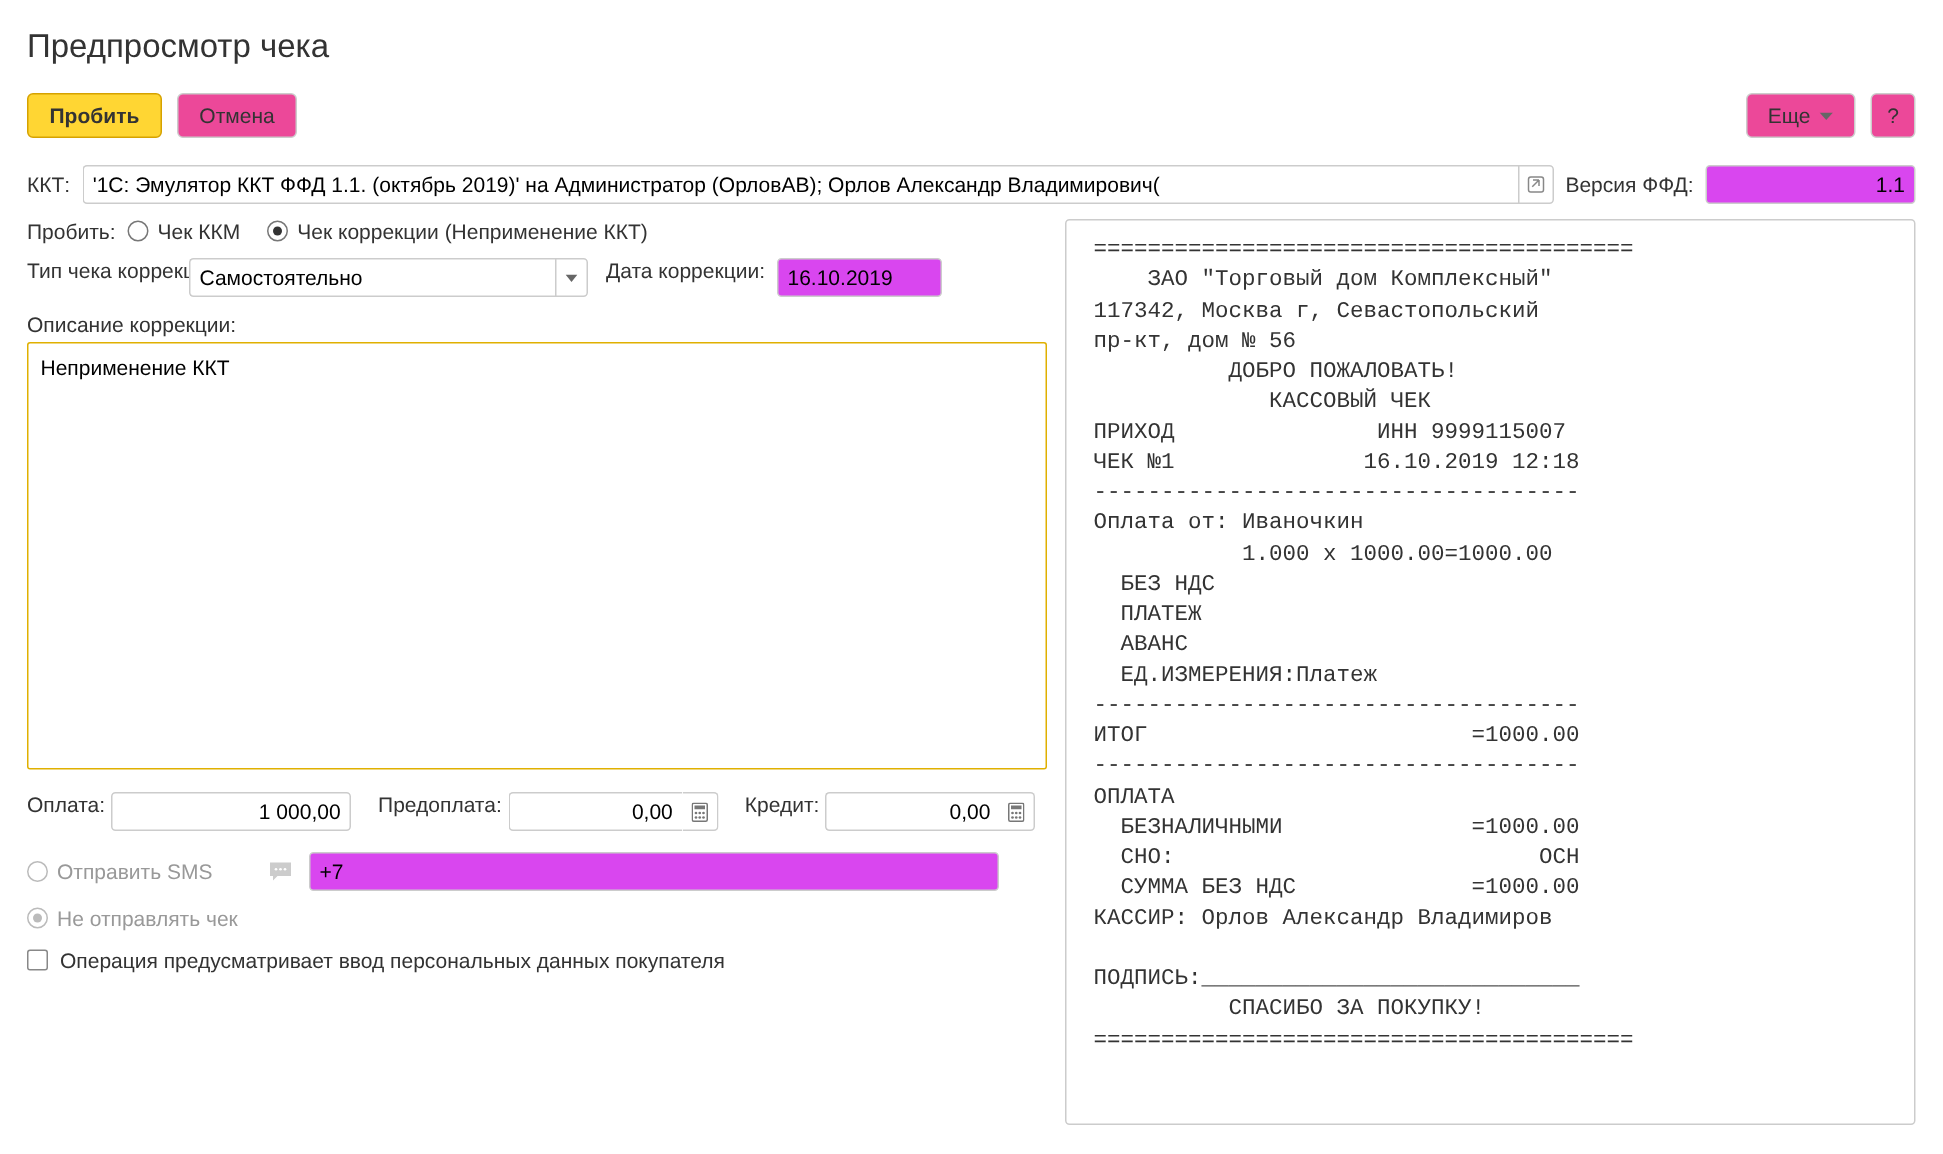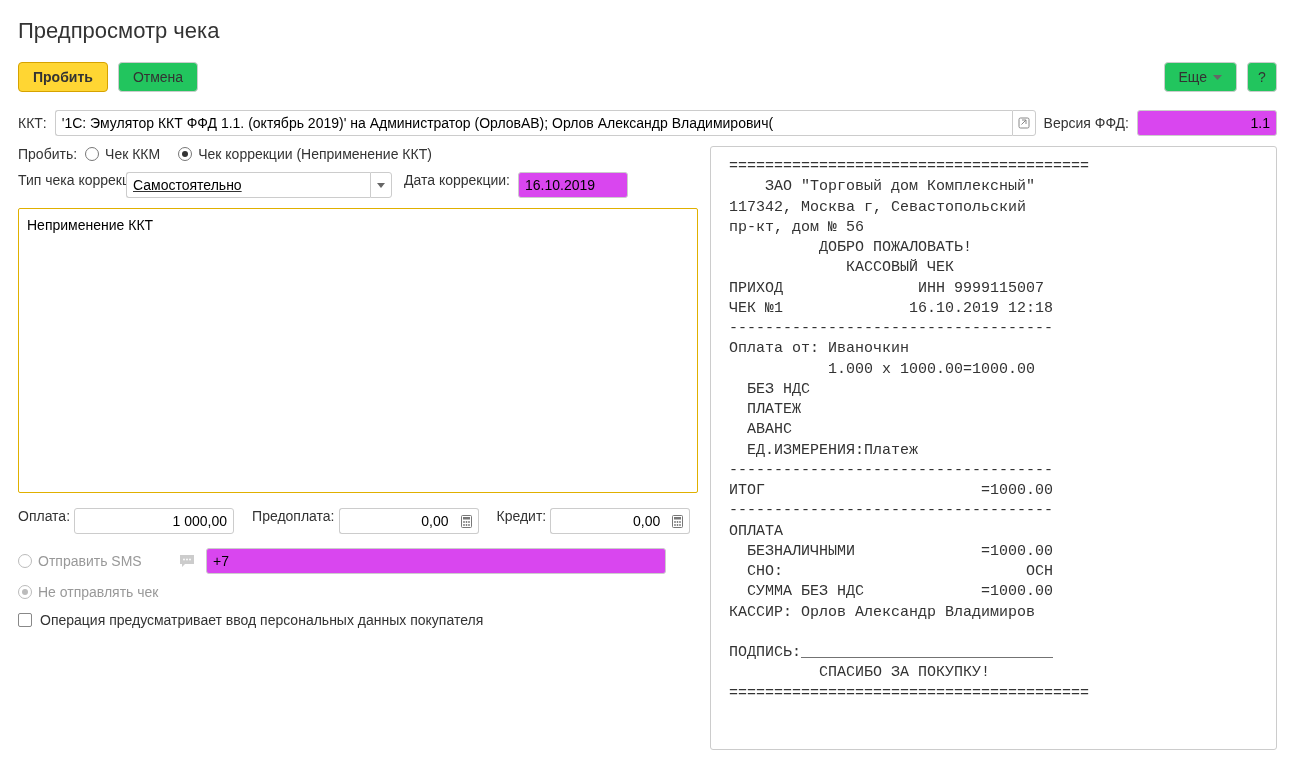--- a/index.html
+++ b/index.html
@@ -35,21 +35,21 @@
     margin-bottom: 18px;
   }
   .btn {
     display: inline-flex;
     align-items: center;
     gap: 4px;
     height: 30px;
     padding: 0 14px;
     border: var(--border-light);
     border-radius: 4px;
-    background: #22c55e;
+    background: #ec4899;
     font-size: 14px;
     cursor: pointer;
     user-select: none;
   }
   .btn-primary {
     background: var(--yellow);
     border-color: var(--yellow-border);
     font-weight: 700;
   }
   .btn-icon-right svg { margin-left: 2px; }
@@ -123,21 +123,21 @@
     display: inline-flex; align-items: center; justify-content: center;
   }
   .radio.checked .circle::after {
     content: ""; width: 6px; height: 6px; background: #333; border-radius: 50%;
   }
   .radio.disabled { color: var(--muted); cursor: default; }
   .radio.disabled .circle { border-color: #bbb; }
   .radio.disabled.checked .circle::after { background: #bbb; }
 
   .select-wrap {
-    position: relative; display: inline-flex; text-decoration: underline;
+    position: relative; display: inline-flex;
   }
   .select-wrap input {
     height: 26px; border: var(--border-light); border-right: none;
     border-radius: 3px 0 0 3px; padding: 0 6px; font-size: 14px; width: 244px;
   }
   .select-wrap .dd {
     width: 22px; border: var(--border-light); border-radius: 0 3px 3px 0;
     display: flex; align-items: center; justify-content: center; cursor: pointer; background:#fff;
   }
 
@@ -278,20 +278,23 @@
         <div class="dd">
           <svg width="8" height="5" viewBox="0 0 8 5">
               <path d="M0 0 L4 5 L8 0 Z" fill="#666"></path>
             </svg>
         </div>
       </div>
       <span class="label" style="margin-left:4px">Дата коррекции:</span>
       <input class="input" style="width: 110px;" value="16.10.2019">
     </div>
 
+    <div class="row" style="margin-bottom:4px">
+      <span class="label">Описание коррекции:</span>
+    </div>
     <div class="textarea-wrap">
       <textarea style="">Неприменение ККТ</textarea>
     </div>
 
     <div class="amounts">
       <div class="amount-col">
         <span class="label">Оплата:</span>
         <div class="num-wrap">
           <input type="text" style="width: 160px;" value="1 000,00">
         </div>

